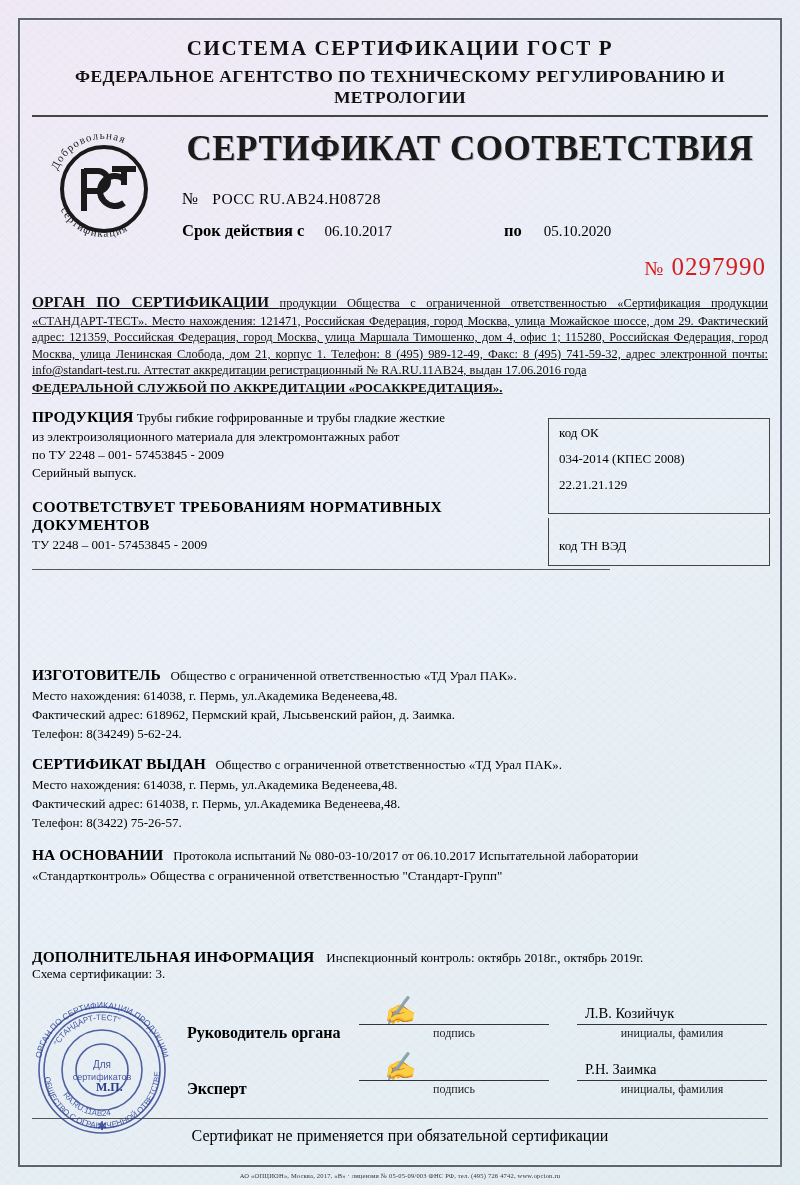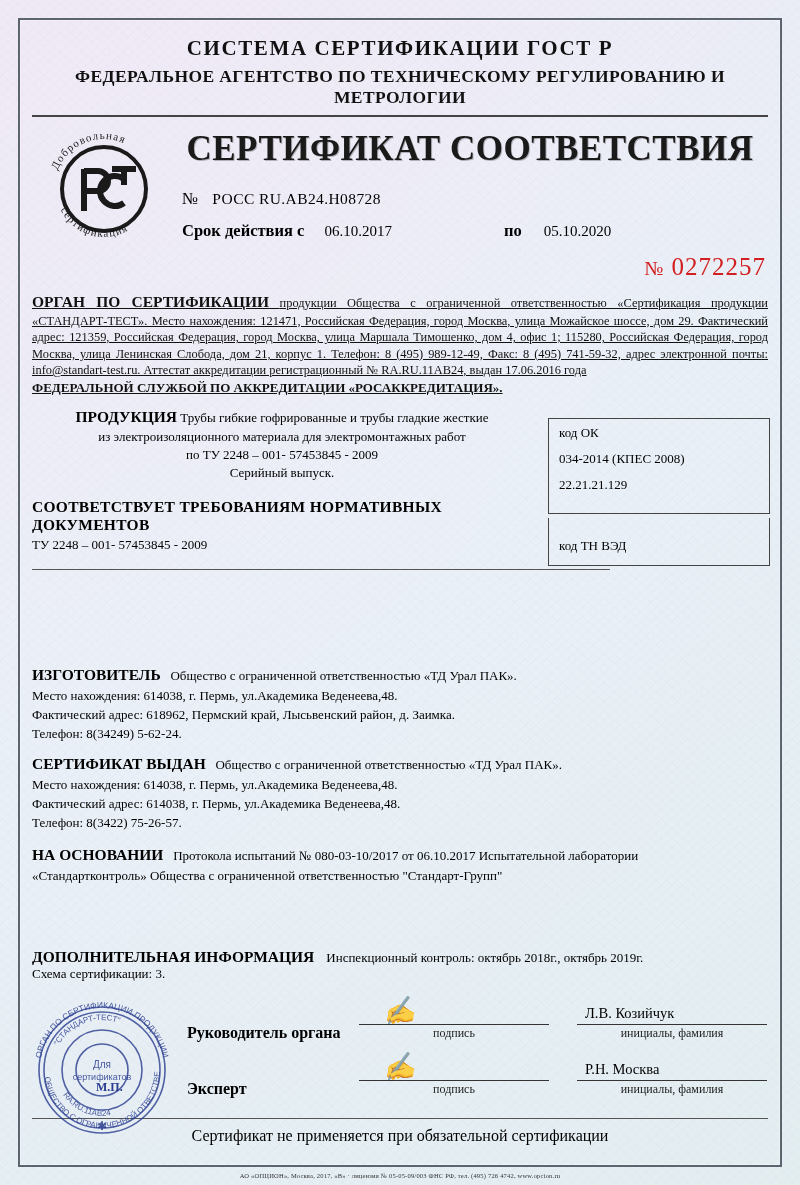--- a/index.html
+++ b/index.html
@@ -176,21 +176,21 @@
     right: -2px;
     top: 112px;
     width: 222px;
     height: 48px;
     border: 1px solid #444;
     border-top: none;
     padding: 20px 10px 0 10px;
     box-sizing: border-box;
     font-size: 13px;
   }
-  .prod-text { width: 500px; text-align: center; }
+  .prod-text { width: 500px; }
   .prod-text p { margin: 0; }
 
   .conform {
     margin-top: 16px;
     width: 500px;
   }
   .conform .sect-h { font-size: 15.5px; }
   .conform .tu { font-size: 13px; margin-top: 3px; }
 
   .hline {
@@ -339,21 +339,21 @@
 
       <div class="validrow">
         <span class="bold">Срок действия  с</span>
         <span class="d1">06.10.2017</span>
         <span class="po">по</span>
         <span class="d2">05.10.2020</span>
       </div>
 
       <div class="serial">
         <span class="nsym">№</span>
-        <span>0272257</span>
+        <span>0297990</span>
       </div>
     </div>
 
     <div class="org-block">
       <p class="txt">
         <span class="inline-h">ОРГАН ПО СЕРТИФИКАЦИИ</span>
         <span>продукции Общества с ограниченной ответственностью «Сертификация продукции «СТАНДАРТ-ТЕСТ». Место нахождения: 121471, Российская Федерация, город Москва, улица Можайское шоссе, дом 29. Фактический адрес: 121359, Российская Федерация, город Москва, улица Маршала Тимошенко, дом 4, офис 1; 115280, Российская Федерация, город Москва, улица Ленинская Слобода, дом 21, корпус 1. Телефон: 8 (495) 989-12-49, Факс: 8 (495) 741-59-32, адрес электронной почты: info@standart-test.ru.   Аттестат аккредитации регистрационный № RA.RU.11AB24, выдан 17.06.2016 года</span>
         <br>
         <span style="font-weight:bold;font-size:13px;">ФЕДЕРАЛЬНОЙ СЛУЖБОЙ ПО АККРЕДИТАЦИИ «РОСАККРЕДИТАЦИЯ».</span>
       </p>
@@ -462,21 +462,21 @@
         <div class="sig-name">Л.В. Козийчук</div>
         <div class="sig-sub a">подпись</div>
         <div class="sig-sub b">инициалы, фамилия</div>
       </div>
 
       <div class="sig-row" style="margin-top:14px;">
         <div class="sig-label">Эксперт</div>
         <div class="ink">✍</div>
         <div class="sig-line a"></div>
         <div class="sig-line b"></div>
-        <div class="sig-name">Р.Н. Москва</div>
+        <div class="sig-name">Р.Н. Заимка</div>
         <div class="sig-sub a">подпись</div>
         <div class="sig-sub b">инициалы, фамилия</div>
       </div>
     </div>
 
     <div class="bottom-note">Сертификат не применяется при обязательной сертификации</div>
   </div>
 
   <div class="tiny" style="bottom:6px;">АО «ОПЦИОН», Москва, 2017, «В»  ·  лицензия № 05-05-09/003 ФНС РФ, тел. (495) 726 4742, www.opcion.ru</div>
 </div>

